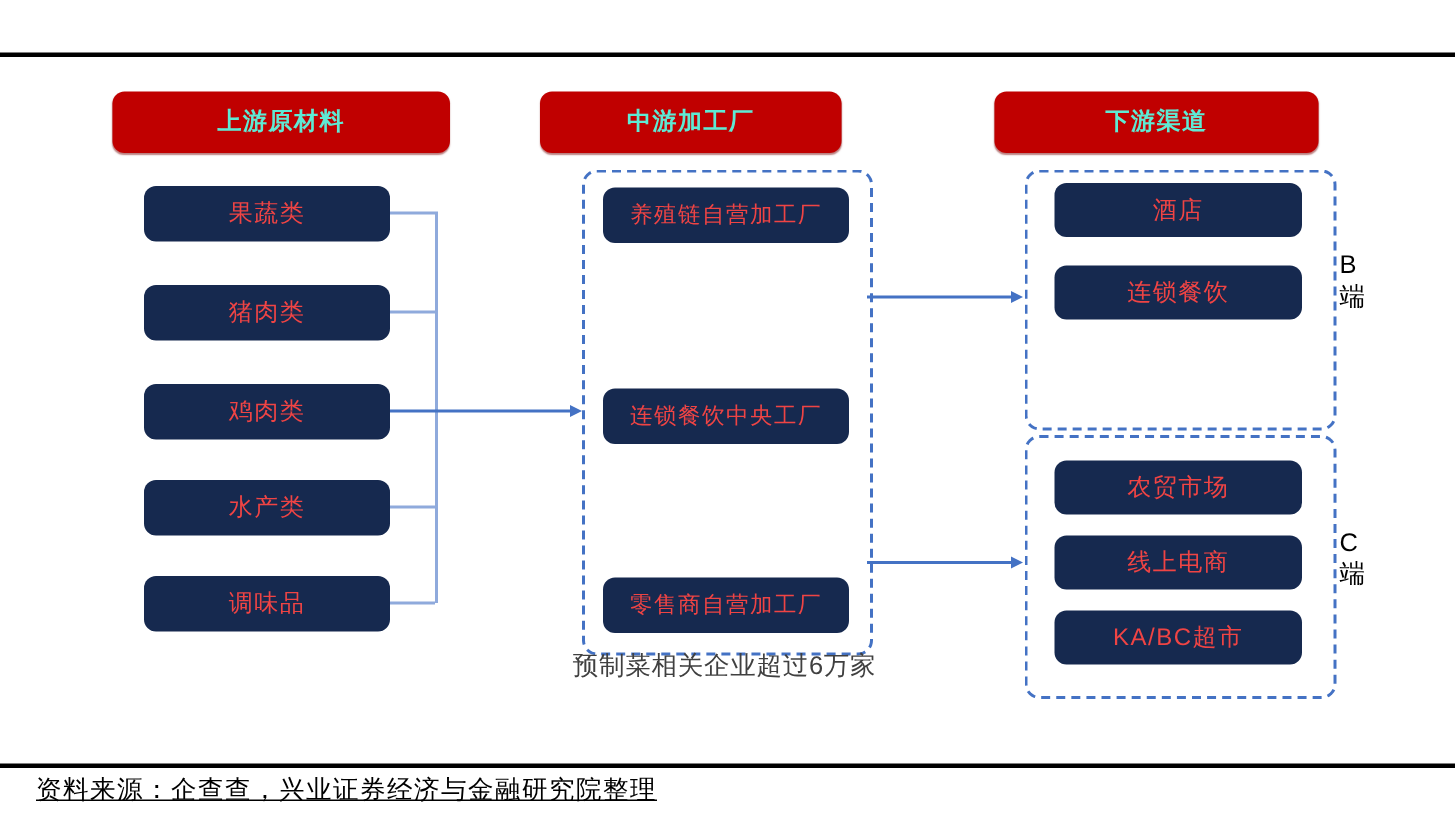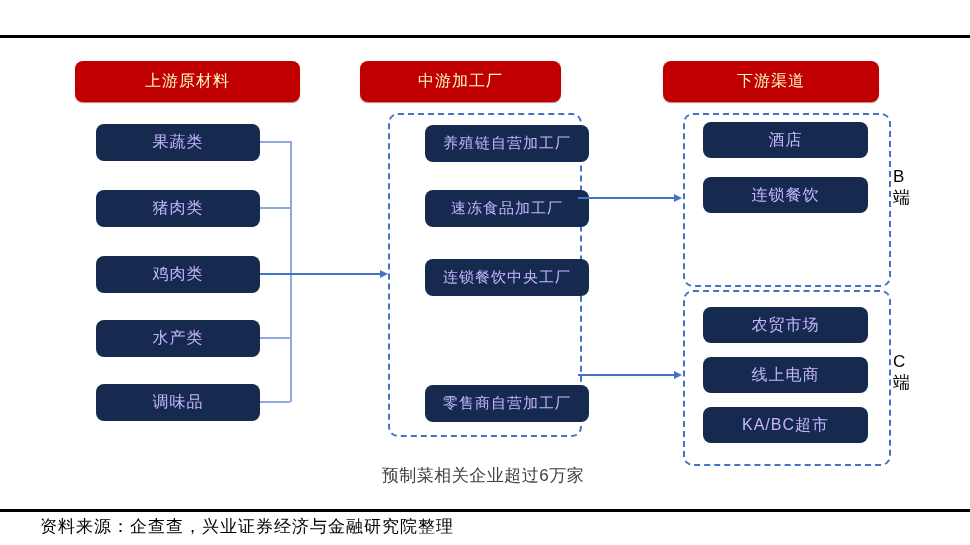--- a/index.html
+++ b/index.html
@@ -17,53 +17,53 @@
   }
   .fig-title{
     position:absolute;left:8px;top:3px;
     font-family:"Liberation Serif",serif;
     font-size:21px;font-weight:bold;color:#000;letter-spacing:1px;white-space:nowrap;
   }
   .rule{position:absolute;left:0;width:970px;background:#000;}
   .rule-top{top:35px;height:2.5px;}
   .rule-bottom{top:509px;height:2.5px;}
   .header{
-    position:absolute;top:61px;height:41px;background:var(--red);color:#fef9c3;
+    position:absolute;top:61px;height:41px;background:var(--red);color:#5eead4;
     border-radius:8px;display:flex;align-items:center;justify-content:center;
-    font-size:16px;letter-spacing:1px;box-shadow:0 1px 1px rgba(120,0,0,.5);
+    font-size:16px;letter-spacing:1px;box-shadow:0 1px 1px rgba(120,0,0,.5);font-weight:bold;
   }
   .node{
-    position:absolute;background:var(--navy);color:#c4b5fd;border-radius:8px;
+    position:absolute;background:var(--navy);color:#ef4444;border-radius:8px;
     display:flex;align-items:center;justify-content:center;
     font-size:16px;letter-spacing:1px;white-space:nowrap;
   }
   .node-l{left:96px;width:164px;height:37px;}
-  .node-m{left:402px;width:164px;height:37px;font-size:15px;margin-left:23px;}
+  .node-m{left:402px;width:164px;height:37px;font-size:15px;}
   .node-r{left:703px;width:165px;height:36px;}
   .dashed-box{
     position:absolute;border:2px dashed var(--dash);border-radius:10px;background:transparent;
   }
   .hline{position:absolute;height:1.5px;background:var(--conn);}
   .vline{position:absolute;width:1.5px;background:var(--conn);}
   .aline{position:absolute;height:1.5px;background:var(--arrow);}
   .ahead{
     position:absolute;width:0;height:0;
     border-top:4.5px solid transparent;border-bottom:4.5px solid transparent;
     border-left:8px solid var(--arrow);
   }
   .caption{
-    position:absolute;left:378px;top:464px;width:210px;text-align:center;
+    position:absolute;left:378px;top:432px;width:210px;text-align:center;
     font-size:17px;color:var(--capgray);letter-spacing:.5px;white-space:nowrap;
   }
   .grp-label{
     position:absolute;left:893px;font-size:17px;color:#000;line-height:21px;text-align:left;
   }
   .source-note{
-    position:absolute;left:40px;top:515px;
-    font-family:"Liberation Serif",serif;font-size:17px;color:#000;letter-spacing:1px;white-space:nowrap;
+    position:absolute;left:24px;top:515px;
+    font-family:"Liberation Serif",serif;font-size:17px;color:#000;letter-spacing:1px;white-space:nowrap;text-decoration:underline;
   }
 </style>
 </head>
 <body>
 
 <div class="canvas">
 
   <div class="rule rule-top"></div>
 
   <div class="header" style="left:75px;width:225px">上游原材料</div>
@@ -80,21 +80,20 @@
   <div class="hline" style="left:260px;top:207px;width:30px"></div>
   <div class="hline" style="left:260px;top:337px;width:30px"></div>
   <div class="hline" style="left:260px;top:401px;width:30px"></div>
   <div class="vline" style="left:290px;top:141px;height:261px"></div>
 
   <div class="aline" style="left:260px;top:273px;width:120px"></div>
   <div class="ahead" style="left:380px;top:269.5px"></div>
 
   <div class="dashed-box" style="left:388px;top:113px;width:190px;height:320px"></div>
   <div class="node node-m" style="top:125px">养殖链自营加工厂</div>
-  <div class="node node-m" style="top:190px">速冻食品加工厂</div>
   <div class="node node-m" style="top:259px">连锁餐饮中央工厂</div>
   <div class="node node-m" style="top:385px">零售商自营加工厂</div>
   <div class="caption">预制菜相关企业超过6万家</div>
 
   <div class="aline" style="left:578px;top:197px;width:96px"></div>
   <div class="ahead" style="left:674px;top:193.5px"></div>
   <div class="aline" style="left:578px;top:374px;width:96px"></div>
   <div class="ahead" style="left:674px;top:370.5px"></div>
 
   <div class="dashed-box" style="left:683px;top:113px;width:204px;height:170px"></div>

